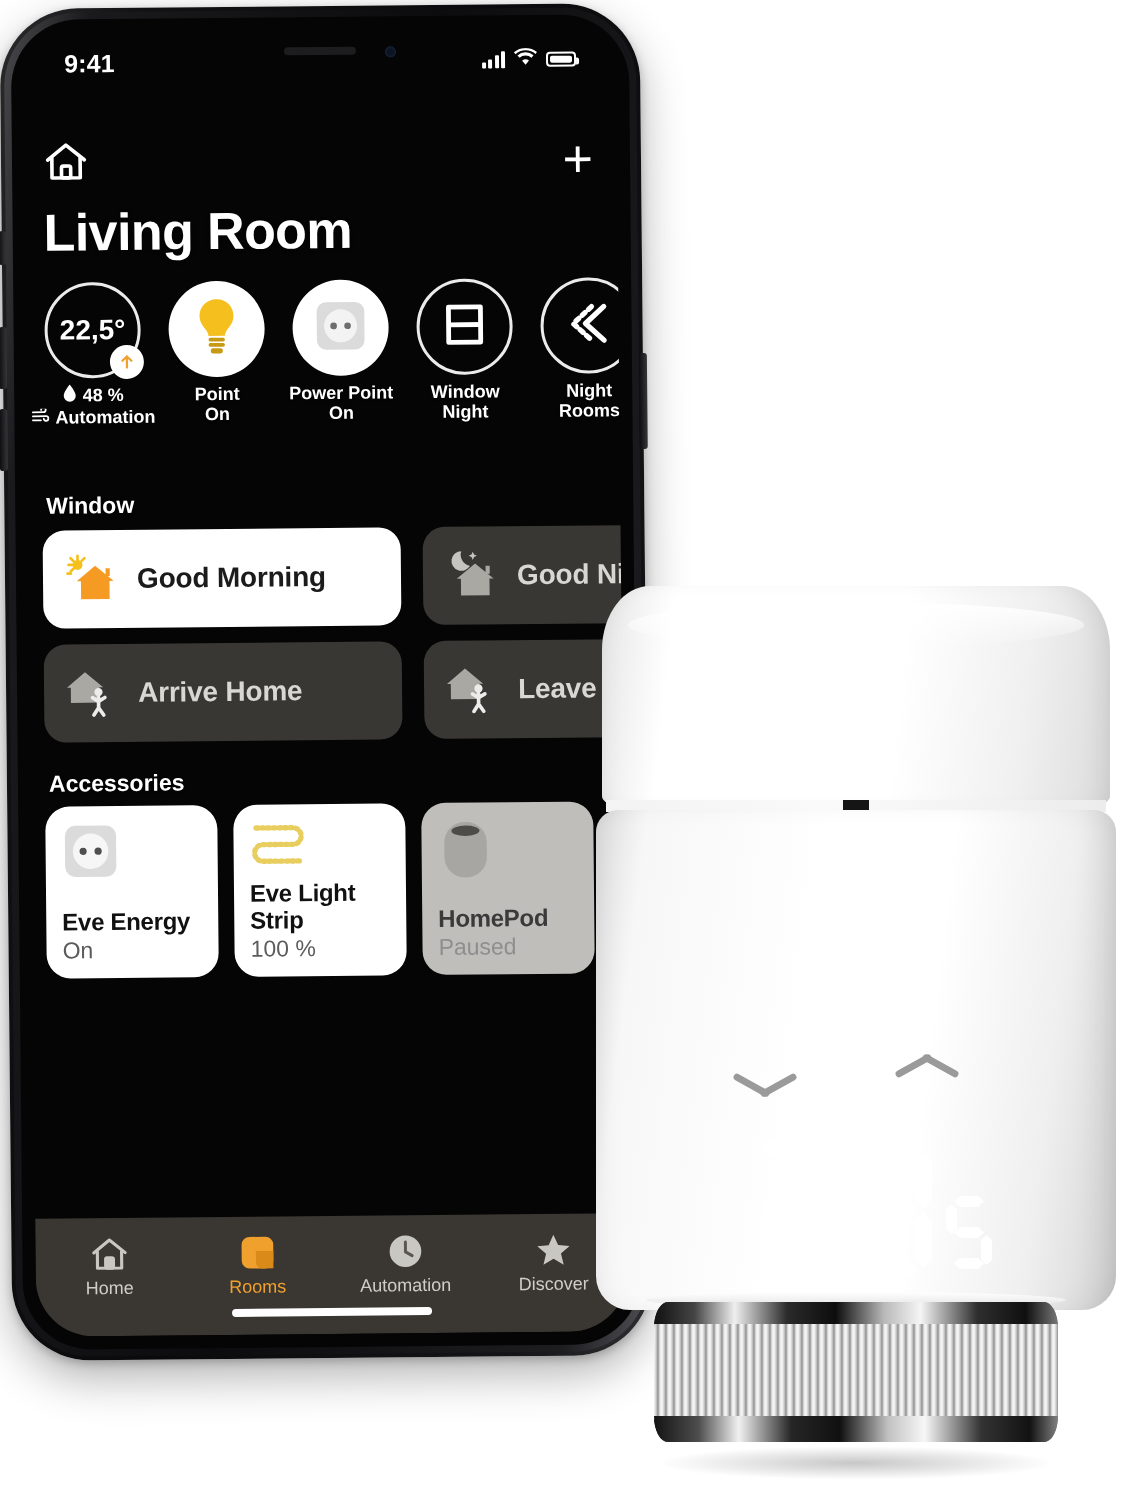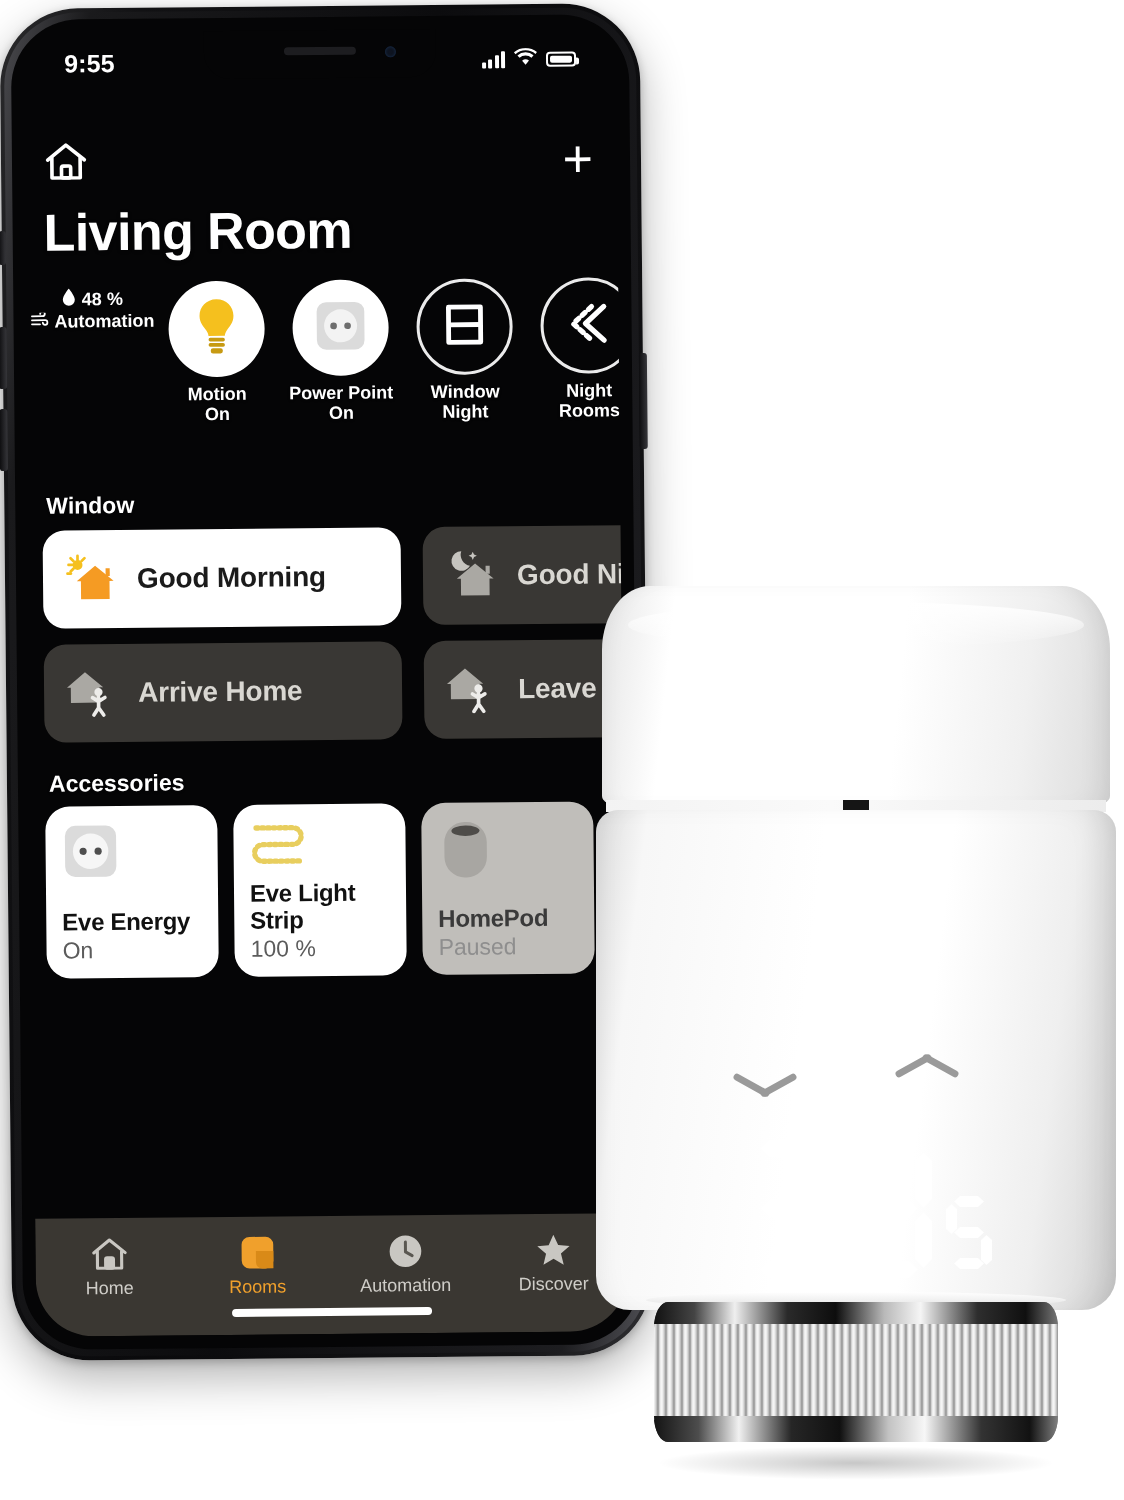--- a/index.html
+++ b/index.html
@@ -286,20 +286,29 @@
             </svg>
           </span>
           <span class="plus">+</span>
         </div>
 
         <div class="roomtitle">Living Room</div>
 
         <div class="statusrow">
 
           <div class="stat">
+            <div class="circ outline">
+              <span class="temp">22,5°</span>
+              <span class="uparrow">
+                <svg width="18" height="18" viewBox="0 0 16 16" fill="none" stroke="#F0A02C" stroke-width="2" stroke-linecap="round" stroke-linejoin="round">
+                  <path d="M8 13V3.4"></path>
+                    <path d="M4 7 8 3.2 12 7"></path>
+                </svg>
+              </span>
+            </div>
             <div class="climate">
               <div class="r">
                 <span>
                   <svg width="15" height="18" viewBox="0 0 12 15" fill="#fff">
                       <path d="M6 0C6 0 1 6 1 9.4A5 5 0 0 0 11 9.4C11 6 6 0 6 0Z"></path>
                     </svg>
                 </span>
                 <span>48 %</span>
               </div>
               <div class="r">
@@ -319,21 +328,21 @@
             <div class="circ filled">
               <span>
                 <svg width="50" height="62" viewBox="0 0 30 38">
                   <path d="M15 2C8.9 2 4.6 6.6 4.6 12.2c0 4.4 2.6 6.6 4.2 9 .8 1.2 1.1 2.1 1.2 3.2h10c.1-1.1.4-2 1.2-3.2 1.6-2.4 4.2-4.6 4.2-9C25.4 6.6 21.1 2 15 2Z" fill="#F5C01E"></path>
                   <rect x="10" y="25.6" width="10" height="2.3" rx="1.1" fill="#C79A12"></rect>
                   <rect x="10" y="28.8" width="10" height="2.3" rx="1.1" fill="#C79A12"></rect>
                   <rect x="11.3" y="32" width="7.4" height="3.2" rx="1.4" fill="#C79A12"></rect>
                 </svg>
               </span>
             </div>
-            <div class="lbl"><span>Motion</span><br>
+            <div class="lbl"><span>Point</span><br>
               <span>On</span></div>
           </div>
 
           <div class="stat">
             <div class="circ filled">
               <span>
                 <svg width="54" height="54" viewBox="0 0 34 34">
                   <rect x="2" y="2" width="30" height="30" rx="6" fill="#DBDBDB"></rect>
                   <circle cx="17" cy="17" r="10.4" fill="#F3F3F3"></circle>
                   <circle cx="12.6" cy="17" r="2.1" fill="#6E6E6E"></circle>
@@ -512,21 +521,21 @@
           <div class="tl">Discover</div>
         </div>
       </div>
       <div class="homebar"></div>
 
       <div class="notch">
         <div class="speaker"></div>
         <div class="facecam"></div>
       </div>
       <div class="statusbar">
-        <div class="clock">9:55</div>
+        <div class="clock">9:41</div>
         <div class="stat-right">
           <div class="bars">
               <i></i>
               <i></i>
               <i></i>
               <i></i>
             </div>
           <span>
             <svg width="23" height="18" viewBox="0 0 20 15" fill="#fff">
               <path d="M10 14.2 7 10.6a4.7 4.7 0 0 1 6 0Z"></path>

